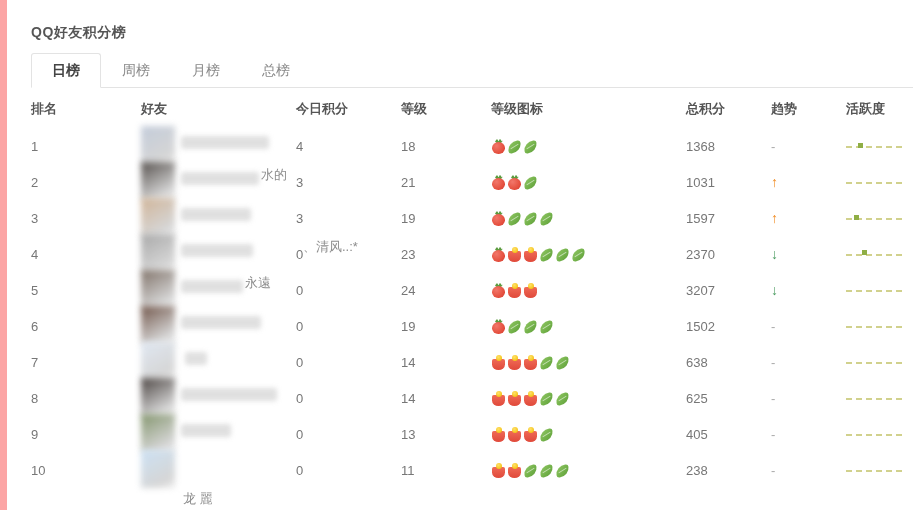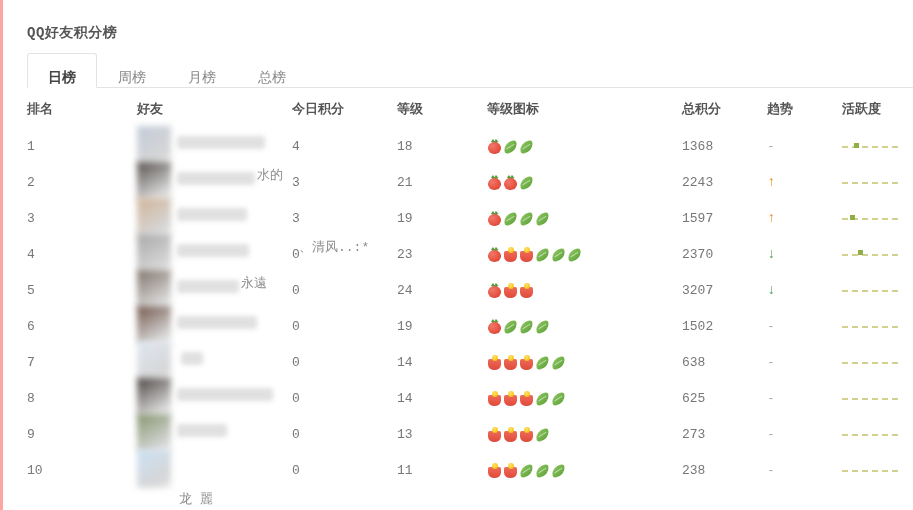--- a/index.html
+++ b/index.html
@@ -14,23 +14,22 @@
     font-family: "Liberation Sans", "DejaVu Sans", sans-serif;
     color: #666;
     -webkit-font-smoothing: antialiased;
   }
 
   #app {
     position: relative;
     width: 913px;
     height: 510px;
     box-sizing: border-box;
-    border-left: 3px solid #fca5a5;
+    border-left: 7px solid #fca5a5;
     background: #fff;
-    font-family: Liberation Mono, monospace;
   }
 
   
   .panel-title {
     position: absolute;
     left: 24px;
     top: 24px;
     font-size: 14px;
     font-weight: bold;
     color: #555;
@@ -52,21 +51,21 @@
     bottom: 0;
     height: 1px;
     background: #e3e3e3;
   }
   .tab {
     position: relative;
     float: left;
     box-sizing: border-box;
     height: 35px;
     line-height: 33px;
-    padding: 8px 20px;
+    padding: 0 20px;
     font-size: 14px;
     color: #888;
     border: 1px solid transparent;
     border-bottom: none;
     background: transparent;
     z-index: 2;
     cursor: pointer;
     white-space: nowrap;
   }
   .tab.active {
@@ -324,21 +323,21 @@
               <span class="lvicon sun">
                 <span class="stem"></span>
                 <span class="body"></span>
               </span>
               <span class="lvicon leaf">
                 <span class="blade"></span>
                 <span class="vein"></span>
               </span>
             </div>
           </td>
-          <td class="c-total">2243</td>
+          <td class="c-total">1031</td>
           <td class="c-trend"><span class="trend up">↑</span></td>
           <td class="c-act">
             <div class="spark">
               <div class="dashline" style="top: 10px;"></div>
             </div>
           </td>
         </tr>
         <tr>
           <td class="c-rank">3</td>
           <td class="c-friend">
@@ -606,21 +605,21 @@
               <span class="lvicon crown">
                 <span class="cup"></span>
                 <span class="top"></span>
               </span>
               <span class="lvicon leaf">
                 <span class="blade"></span>
                 <span class="vein"></span>
               </span>
             </div>
           </td>
-          <td class="c-total">273</td>
+          <td class="c-total">405</td>
           <td class="c-trend"><span class="trend flat">-</span></td>
           <td class="c-act">
             <div class="spark">
               <div class="dashline" style="top: 10px;"></div>
             </div>
           </td>
         </tr>
         <tr>
           <td class="c-rank">10</td>
           <td class="c-friend">

